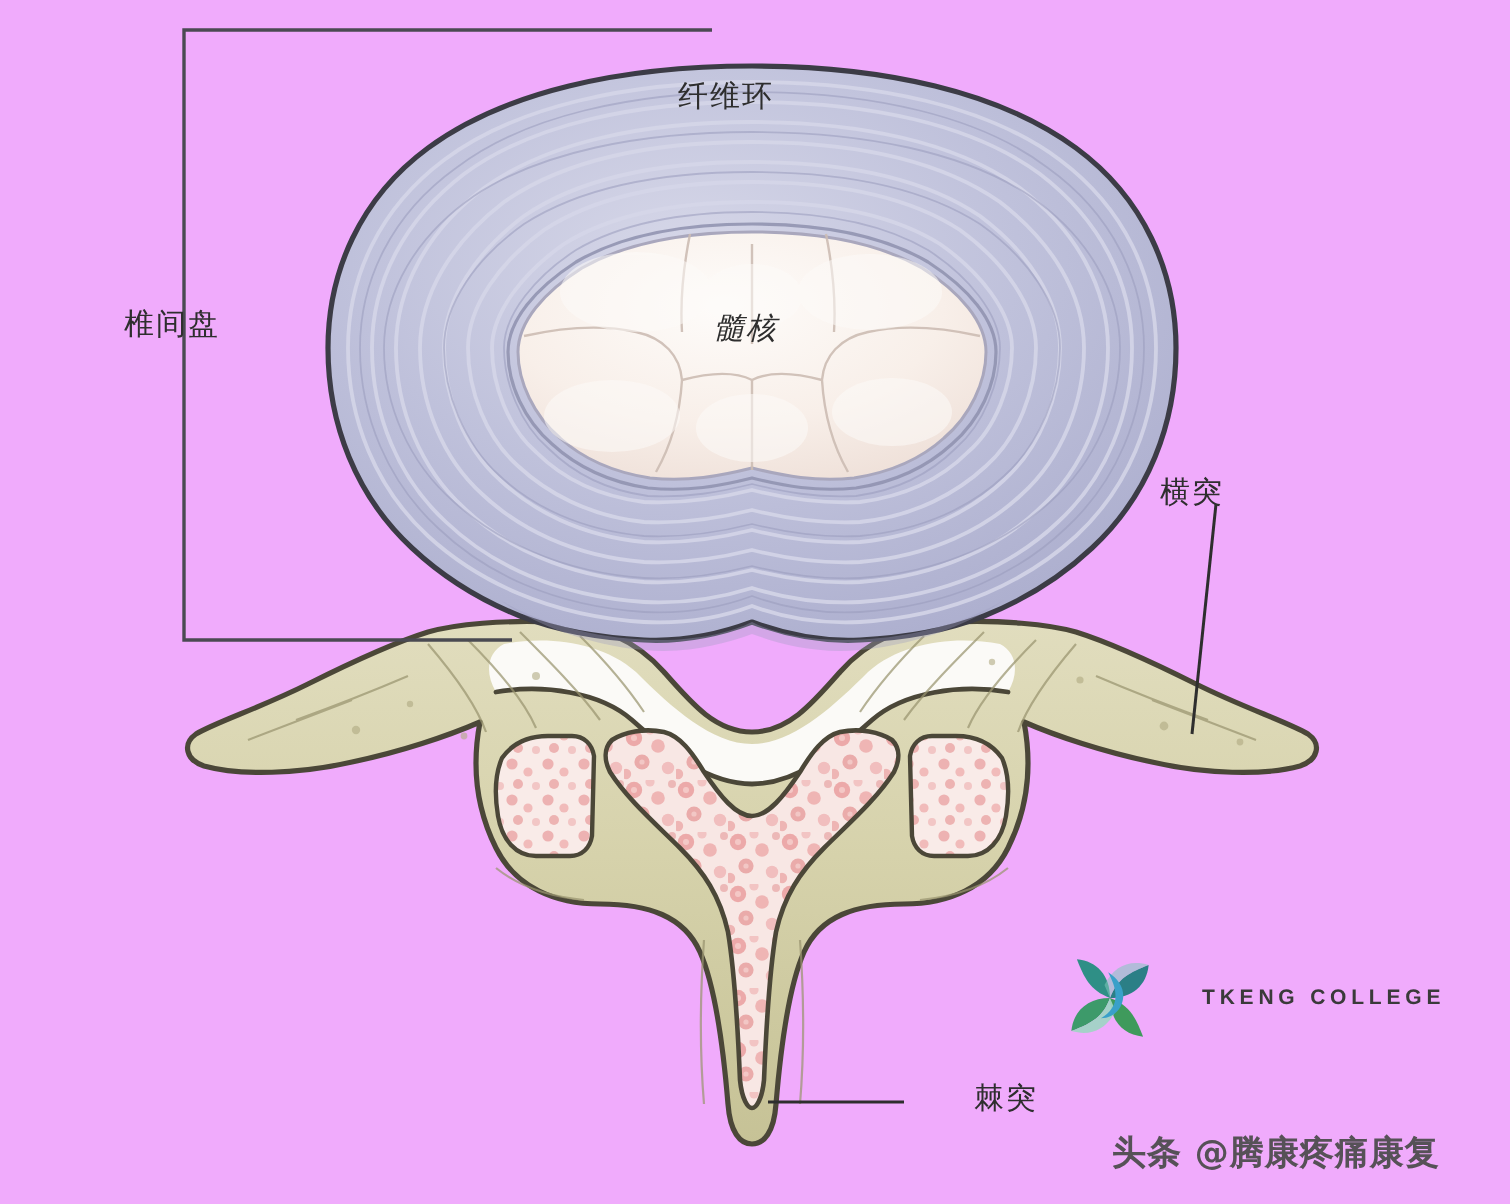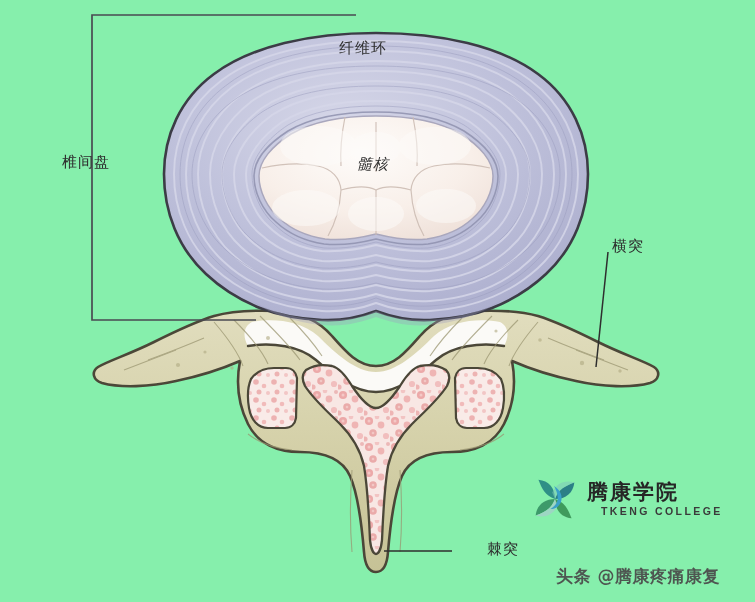--- a/index.html
+++ b/index.html
@@ -7,21 +7,21 @@
     padding: 0;
     background: #ffffff;
   }
   body {
     font-family: "DejaVu Sans", "Liberation Sans", sans-serif;
   }
   #canvas {
     position: relative;
     width: 755px;
     height: 602px;
-    background: #86efac;
+    background: #f0abfc;
     overflow: hidden;
   }
   #figure-svg {
     position: absolute;
     left: 0;
     top: 0;
     width: 755px;
     height: 602px;
   }
   .anno {
@@ -29,21 +29,21 @@
     color: #2e2e2e;
     font-size: 15px;
     line-height: 1;
     letter-spacing: 1px;
     white-space: nowrap;
     font-family: "DejaVu Sans", "Liberation Sans", sans-serif;
   }
   #label-annulus { left: 339px; top: 41px; }
   #label-nucleus { left: 357px; top: 157px; font-style: italic; }
   #label-disc    { left: 62px;  top: 155px; text-align: center; }
-  #label-transverse { left: 612px; top: 239px; }
+  #label-transverse { left: 580px; top: 239px; }
   #label-spinous { left: 462px; top: 542px; margin-left: 25px; }
 
   
   #logo {
     position: absolute;
     left: 532px;
     top: 473px;
     width: 200px;
     height: 52px;
     display: flex;
@@ -463,20 +463,19 @@
     <svg id="logo-mark" viewBox="0 0 100 100">
       <path d="M50 50 C 50 26, 36 10, 14 8 C 22 28, 28 42, 50 50 Z" fill="#2f8f86"></path>
       <path d="M50 50 C 74 50, 90 36, 92 14 C 72 22, 58 28, 50 50 Z" fill="#2b7f86"></path>
       <path d="M50 50 C 50 74, 64 90, 86 92 C 78 72, 72 58, 50 50 Z" fill="#3f9a5c"></path>
       <path d="M50 50 C 26 50, 10 64, 8 86 C 28 78, 42 72, 50 50 Z" fill="#3d9a6a"></path>
       <path d="M50 50 C 42 72, 28 78, 8 86 C 30 92, 46 84, 56 64 Z" fill="#9fd4c4" opacity="0.92"></path>
       <path d="M50 50 C 58 28, 72 22, 92 14 C 70 8, 54 16, 44 36 Z" fill="#7fc8bc" opacity="0.55"></path>
       <path d="M48 22 C 60 30, 66 40, 64 52 C 62 64, 52 72, 40 72 C 50 66, 56 58, 56 48 C 56 38, 52 30, 48 22 Z" fill="#39a0c9"></path>
     </svg>
     <div id="logo-text">
-      <div id="logo-cn">腾康学院</div>
       <div id="logo-en">TKENG COLLEGE</div>
     </div>
   </div>
 
   <div id="watermark">头条 @腾康疼痛康复</div>
 
 </div>
 
 </body></html>

